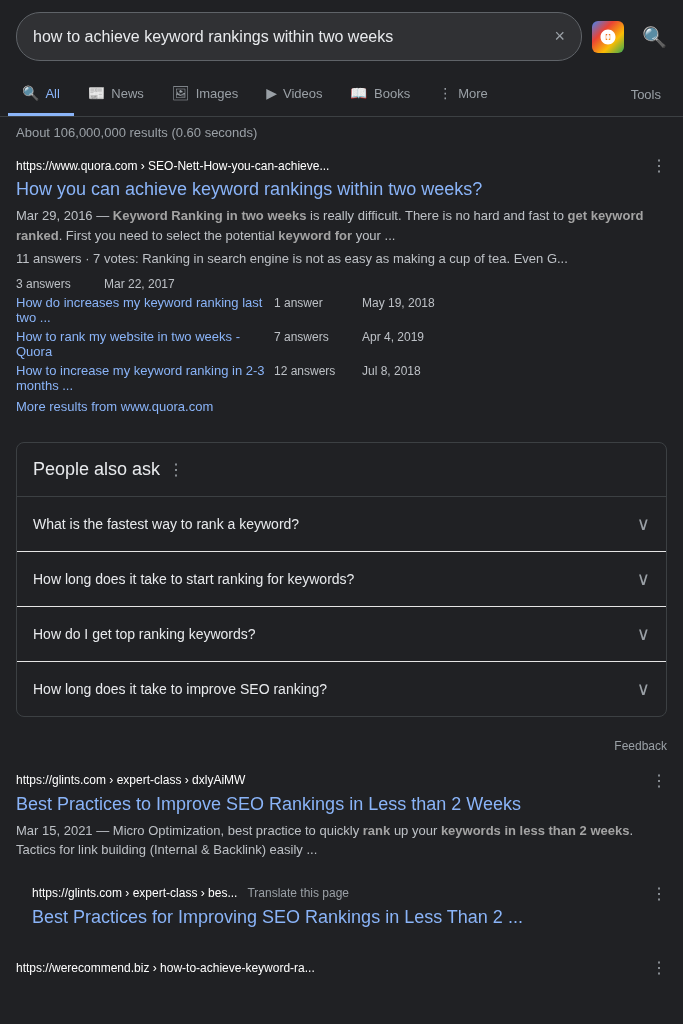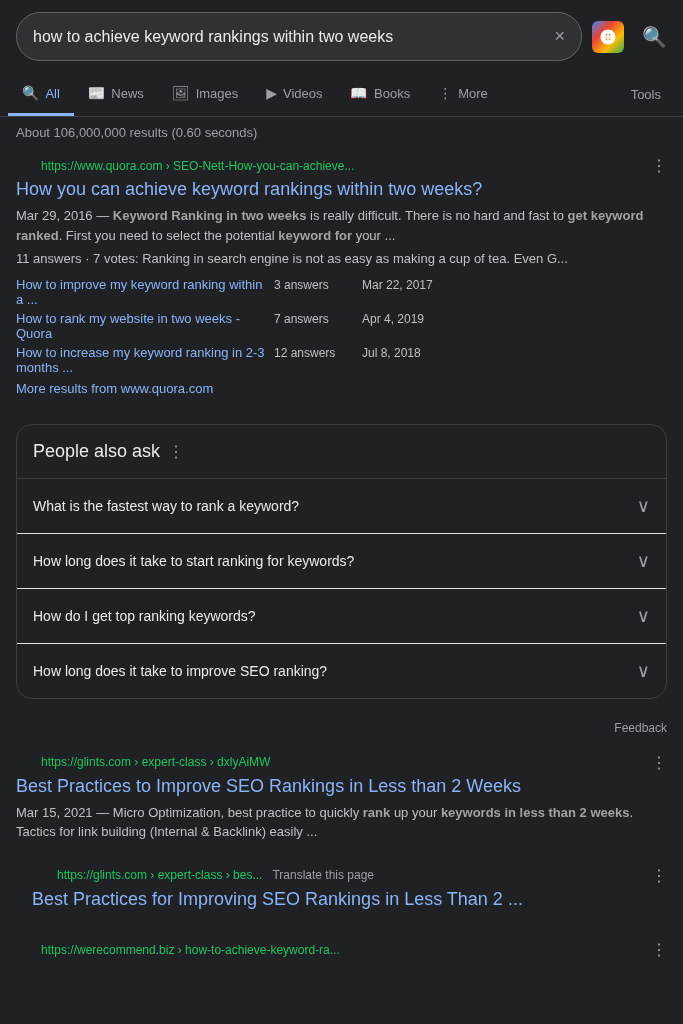--- a/index.html
+++ b/index.html
@@ -108,22 +108,21 @@
     }
     .result-url {
       color: #bdc1c6;
       font-size: 12px;
       display: flex;
       align-items: center;
       gap: 6px;
       margin-bottom: 2px;
     }
     .result-url-text {
-      color: #22c55e;
-      margin-left: 25px;
+      color: #ffffff;
     }
     .result-menu-icon {
       margin-left: auto;
       color: #9aa0a6;
       font-size: 16px;
       cursor: pointer;
     }
     .result-title {
       color: #8ab4f8;
       font-size: 18px;
@@ -173,21 +172,21 @@
       font-size: 13px;
       cursor: pointer;
       margin-top: 6px;
       display: block;
     }
 
     
     .paa-container {
       margin: 16px;
       border: 1px solid #3c4043;
-      border-radius: 16px;
+      border-radius: 8px;
       overflow: hidden;
     }
     .paa-header {
       display: flex;
       align-items: center;
       gap: 8px;
       padding: 16px;
       font-size: 18px;
       font-weight: normal;
       color: #e8eaed;
@@ -291,23 +290,27 @@
   <div class="result-title">How you can achieve keyword rankings within two weeks?</div>
   <div class="result-snippet">
     Mar 29, 2016 — <strong>Keyword Ranking in two weeks</strong> is really difficult. There is no hard and fast to <strong>get keyword ranked</strong>. First you need to select the potential <strong>keyword for</strong> your ...
   </div>
   <div class="result-snippet" style="margin-top:4px;">
     11 answers · 7 votes: Ranking in search engine is not as easy as making a cup of tea. Even G...
   </div>
 
   <div class="sitelinks">
     <div class="sitelink-row">
-      <span class="sitelink-title">How to improve my keyword ranking within a ...</span>
       <span class="sitelink-count">3 answers</span>
       <span class="sitelink-date">Mar 22, 2017</span>
+    </div>
+    <div class="sitelink-row">
+      <span class="sitelink-title">How do increases my keyword ranking last two ...</span>
+      <span class="sitelink-count">1 answer</span>
+      <span class="sitelink-date">May 19, 2018</span>
     </div>
     <div class="sitelink-row">
       <span class="sitelink-title">How to rank my website in two weeks - Quora</span>
       <span class="sitelink-count">7 answers</span>
       <span class="sitelink-date">Apr 4, 2019</span>
     </div>
     <div class="sitelink-row">
       <span class="sitelink-title">How to increase my keyword ranking in 2-3 months ...</span>
       <span class="sitelink-count">12 answers</span>
       <span class="sitelink-date">Jul 8, 2018</span>

